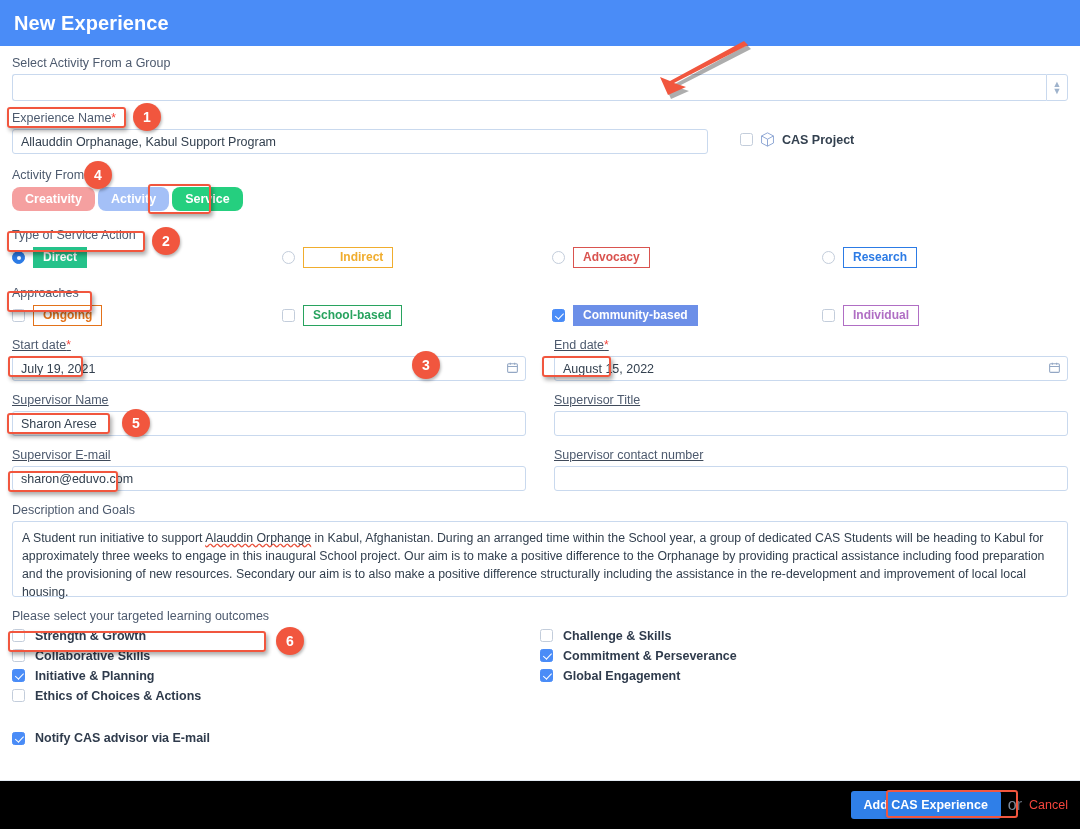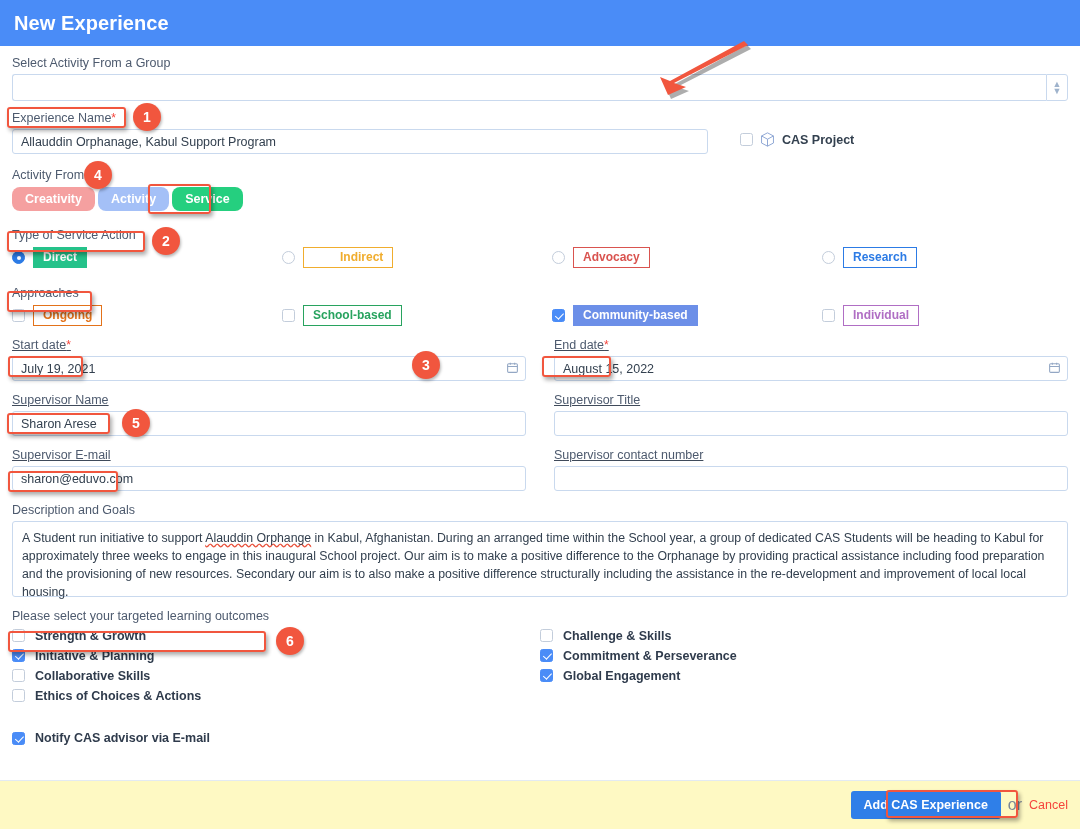--- a/index.html
+++ b/index.html
@@ -159,21 +159,21 @@
   .out-col { width:540px; }
   .out-item { display:flex; align-items:flex-start; gap:10px; height:20px; margin-bottom:0px; }
   .out-label { font-size:12.5px; color:#2f3b4c; font-weight:bold; }
 
   .notify { display:flex; align-items:center; gap:10px; margin-top:22px; }
 
   
   .footer {
     position:absolute; left:0; bottom:0;
     width:1080px; height:49px;
-    background:#fef9c3;
+    background:#000000;
     border-top:1px solid #e3eaf2;
     display:flex; align-items:center; justify-content:flex-end;
     padding-right:12px; gap:7px;
   }
   .btn-primary {
     background:#2f7fe8;
     color:#fff;
     font-weight:bold;
     font-size:12.5px;
     border:none;
@@ -344,26 +344,26 @@
   </div>
 
   <div class="sec-label" style="margin-top:12px">Please select your targeted learning outcomes</div>
   <div class="outcomes">
     <div class="out-col">
       <div class="out-item">
         <span class="cb"></span>
         <span class="out-label">Strength &amp; Growth</span>
       </div>
       <div class="out-item">
+        <span class="cb"></span>
+        <span class="out-label">Collaborative Skills</span>
+      </div>
+      <div class="out-item">
         <span class="cb checked"></span>
         <span class="out-label">Initiative &amp; Planning</span>
-      </div>
-      <div class="out-item">
-        <span class="cb"></span>
-        <span class="out-label">Collaborative Skills</span>
       </div>
       <div class="out-item">
         <span class="cb"></span>
         <span class="out-label">Ethics of Choices &amp; Actions</span>
       </div>
     </div>
     <div class="out-col">
       <div class="out-item">
         <span class="cb"></span>
         <span class="out-label">Challenge &amp; Skills</span>

